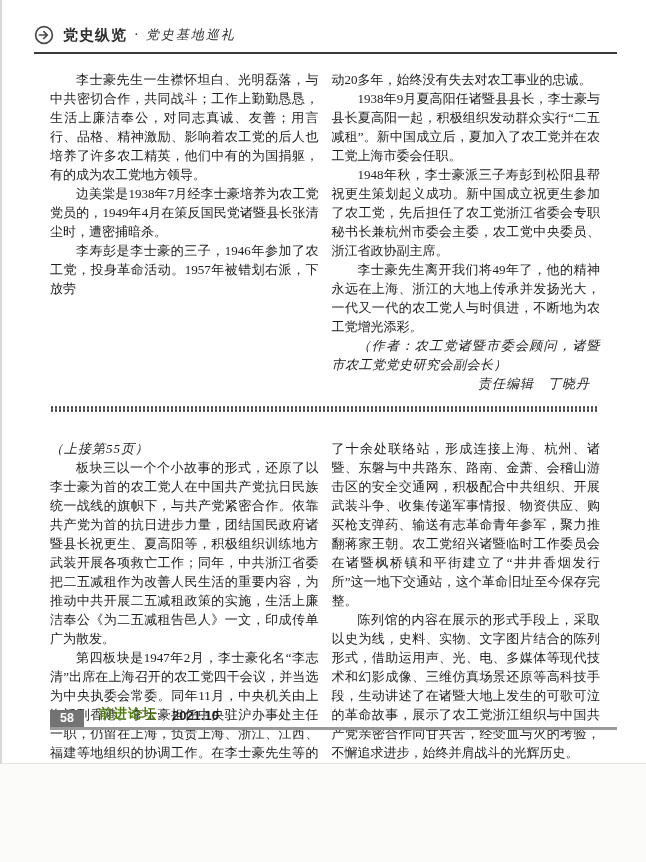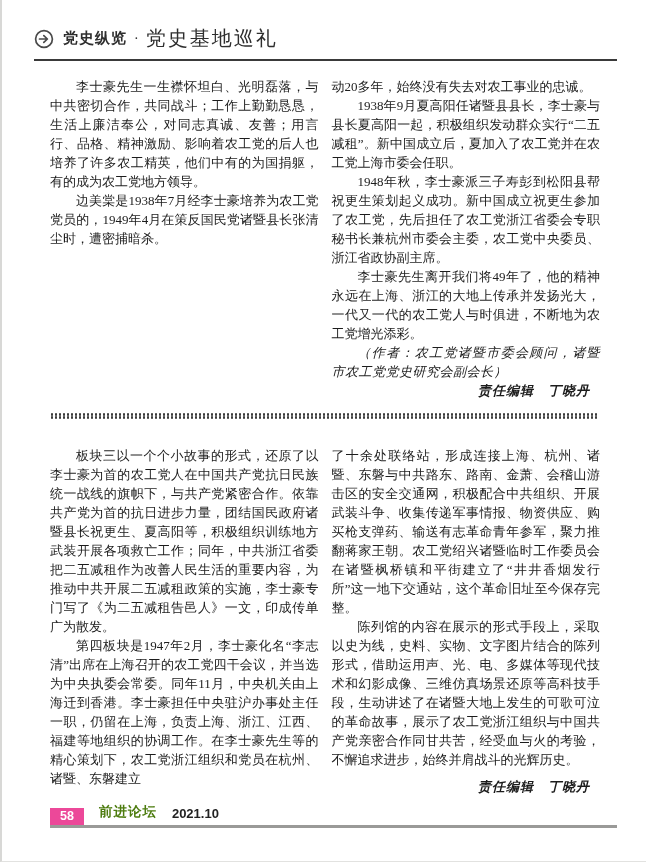--- a/index.html
+++ b/index.html
@@ -1,68 +1,68 @@
 <!DOCTYPE html>
 <html><head>
 <meta charset="utf-8">
 <style>
   html,body{margin:0;padding:0;}
   body{background:#fbfbfa;font-family:"Liberation Serif","DejaVu Serif",serif;}
   .page{
-    position:relative;width:646px;height:862px;background:#ffffff;
+    position:relative;width:646px;height:764px;background:#ffffff;
     color:#1c1c1c;overflow:hidden;box-sizing:border-box;
     border-left:2px solid #d8d8d6;border-bottom:1px solid #e2e2e0;
   }
   
   .header{
     display:flex;align-items:center;gap:9px;
     margin:25px 29px 0 32px;padding-bottom:7px;
     border-bottom:2px solid #3a3a3a;
   }
   .hicon{width:20px;height:20px;flex:0 0 auto;display:block;}
   .htitle{
     font-family:"Liberation Sans","DejaVu Sans",sans-serif;
     font-weight:bold;font-size:15px;letter-spacing:1px;color:#2e2e2e;
   }
   .hsep{font-size:14px;color:#2e2e2e;margin:0 -2px;}
-  .hsub{font-size:20px;letter-spacing:2px;color:#2e2e2e;}
+  .hsub{font-size:13px;letter-spacing:2px;color:#2e2e2e;font-style:italic;}
   
   .columns{display:flex;gap:13px;margin:0 46px 0 48px;}
   .col{flex:1 1 0;min-width:0;text-align:justify;font-size:13px;line-height:19px;}
   .col p{margin:0;}
   .indent{text-indent:2em;}
   .article-title{
     font-family:"Liberation Sans","DejaVu Sans",sans-serif;
     font-size:16px;font-weight:bold;text-align:center;
     margin:17px 0 11px 0;letter-spacing:0.5px;color:#1a1a1a;
   }
   .top-section{margin-top:0;}
   .top-section .col{padding-top:16px;}
   .top-right{padding-top:17px;}
   .author-note{font-style:italic;text-indent:2em;letter-spacing:0.5px;margin-top:2px;}
   .editor-line{
-    text-align:right;font-weight:bold;font-style:italic;
+    text-align:right;font-weight:normal;font-style:italic;
     margin-top:19px;padding-right:10px;letter-spacing:1px;
   }
   .editor-line.second{margin-top:8px;}
   
   .divider{
     height:6px;margin:13px 48px 27px 48px;
     background-image:radial-gradient(circle at 2px 1.5px,#3b3b3b 1.05px,rgba(0,0,0,0) 1.35px);
     background-size:4px 3px;background-repeat:repeat;
   }
   .continued-note{font-style:italic;letter-spacing:1px;margin-bottom:1px;}
   
   .footer{
     position:absolute;left:48px;right:29px;bottom:33px;
     display:flex;align-items:flex-end;gap:15px;
     border-bottom:3px solid #9a9a98;padding-bottom:4px;
   }
   .pagenum{
-    background:#ec4899;color:#ffffff;font-weight:bold;
+    background:#737373;color:#ffffff;font-weight:bold;
     font-family:"Liberation Sans","DejaVu Sans",sans-serif;
     font-size:12.5px;line-height:17px;padding:0 10px;margin-bottom:-4px;
   }
   .journal{
     font-family:"Liberation Sans","DejaVu Sans",sans-serif;
     font-weight:bold;font-size:13.5px;letter-spacing:1px;color:#4d7c0f;
   }
   .issue{
     font-family:"Liberation Sans","DejaVu Sans",sans-serif;
     font-weight:bold;font-size:13px;color:#222;
@@ -80,36 +80,38 @@
     </svg>
     <span class="htitle">党史纵览</span>
     <span class="hsep">·</span>
     <span class="hsub">党史基地巡礼</span>
   </div>
 
   <div class="columns top-section">
     <div class="col">
       <p class="indent">李士豪先生一生襟怀坦白、光明磊落，与中共密切合作，共同战斗；工作上勤勤恳恳，生活上廉洁奉公，对同志真诚、友善；用言行、品格、精神激励、影响着农工党的后人也培养了许多农工精英，他们中有的为国捐躯，有的成为农工党地方领导。</p>
       <p class="indent">边美棠是1938年7月经李士豪培养为农工党党员的，1949年4月在策反国民党诸暨县长张清尘时，遭密捕暗杀。</p>
+      <p class="indent">李寿彭是李士豪的三子，1946年参加了农工党，投身革命活动。1957年被错划右派，下放劳</p>
     </div>
     <div class="col top-right">
       <p>动20多年，始终没有失去对农工事业的忠诚。</p>
       <p class="indent">1938年9月夏高阳任诸暨县县长，李士豪与县长夏高阳一起，积极组织发动群众实行“二五减租”。新中国成立后，夏加入了农工党并在农工党上海市委会任职。</p>
       <p class="indent">1948年秋，李士豪派三子寿彭到松阳县帮祝更生策划起义成功。新中国成立祝更生参加了农工党，先后担任了农工党浙江省委会专职秘书长兼杭州市委会主委，农工党中央委员、浙江省政协副主席。</p>
       <p class="indent">李士豪先生离开我们将49年了，他的精神永远在上海、浙江的大地上传承并发扬光大，一代又一代的农工党人与时俱进，不断地为农工党增光添彩。</p>
       <p class="author-note">（作者：农工党诸暨市委会顾问，诸暨市农工党党史研究会副会长）</p>
       <p class="editor-line">责任编辑　丁晓丹</p>
     </div>
   </div>
 
   <div class="divider"></div>
 
   <div class="columns bottom-section">
     <div class="col">
-      <p class="indent">板块三以一个个小故事的形式，还原了以李士豪为首的农工党人在中国共产党抗日民族统一战线的旗帜下，与共产党紧密合作。依靠共产党为首的抗日进步力量，团结国民政府诸暨县长祝更生、夏高阳等，积极组织训练地方武装开展各项救亡工作；同年，中共浙江省委把二五减租作为改善人民生活的重要内容，为推动中共开展二五减租政策的实施，李士豪专门写了《为二五减租告邑人》一文，印成传单广为散发。</p>
+      <p class="continued-note">（上接第55页）</p>
+      <p class="indent">板块三以一个个小故事的形式，还原了以李士豪为首的农工党人在中国共产党抗日民族统一战线的旗帜下，与共产党紧密合作。依靠共产党为首的抗日进步力量，团结国民政府诸暨县长祝更生、夏高阳等，积极组织训练地方武装开展各项救亡工作；同年，中共浙江省委把二五减租作为改善人民生活的重要内容，为推动中共开展二五减租政策的实施，生活上廉洁奉公《为二五减租告邑人》一文，印成传单广为散发。</p>
       <p class="indent">第四板块是1947年2月，李士豪化名“李志清”出席在上海召开的农工党四干会议，并当选为中央执委会常委。同年11月，中央机关由上海迁到香港。李士豪担任中央驻沪办事处主任一职，仍留在上海，负责上海、浙江、江西、福建等地组织的协调工作。在李士豪先生等的精心策划下，农工党浙江组织和党员在杭州、诸暨、东磐建立</p>
     </div>
     <div class="col">
       <p>了十余处联络站，形成连接上海、杭州、诸暨、东磐与中共路东、路南、金萧、会稽山游击区的安全交通网，积极配合中共组织、开展武装斗争、收集传递军事情报、物资供应、购买枪支弹药、输送有志革命青年参军，聚力推翻蒋家王朝。农工党绍兴诸暨临时工作委员会在诸暨枫桥镇和平街建立了“井井香烟发行所”这一地下交通站，这个革命旧址至今保存完整。</p>
       <p class="indent">陈列馆的内容在展示的形式手段上，采取以史为线，史料、实物、文字图片结合的陈列形式，借助运用声、光、电、多媒体等现代技术和幻影成像、三维仿真场景还原等高科技手段，生动讲述了在诸暨大地上发生的可歌可泣的革命故事，展示了农工党浙江组织与中国共产党亲密合作同甘共苦，经受血与火的考验，不懈追求进步，始终并肩战斗的光辉历史。</p>
       <p class="editor-line second">责任编辑　丁晓丹</p>
     </div>
   </div>
 
   <div class="footer">

